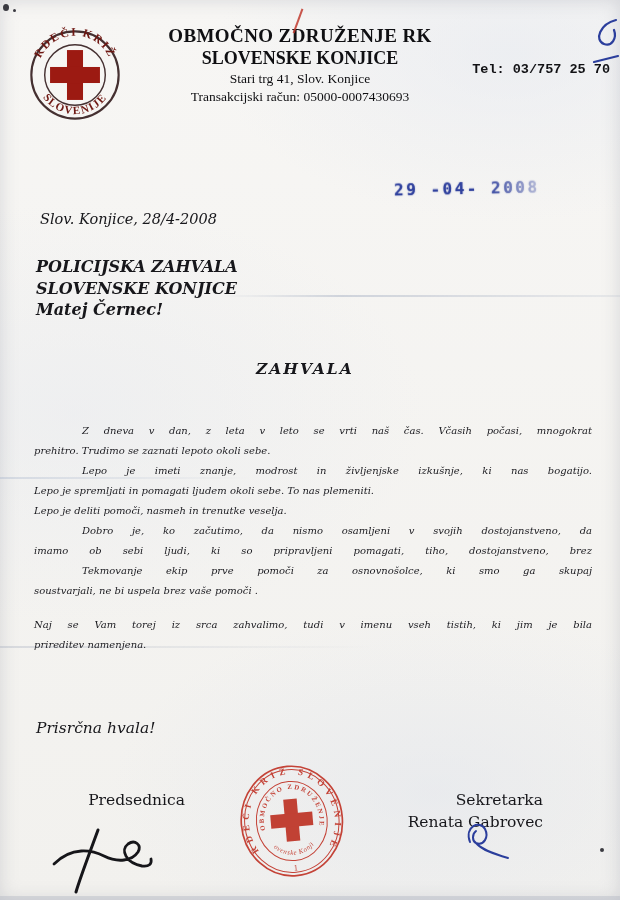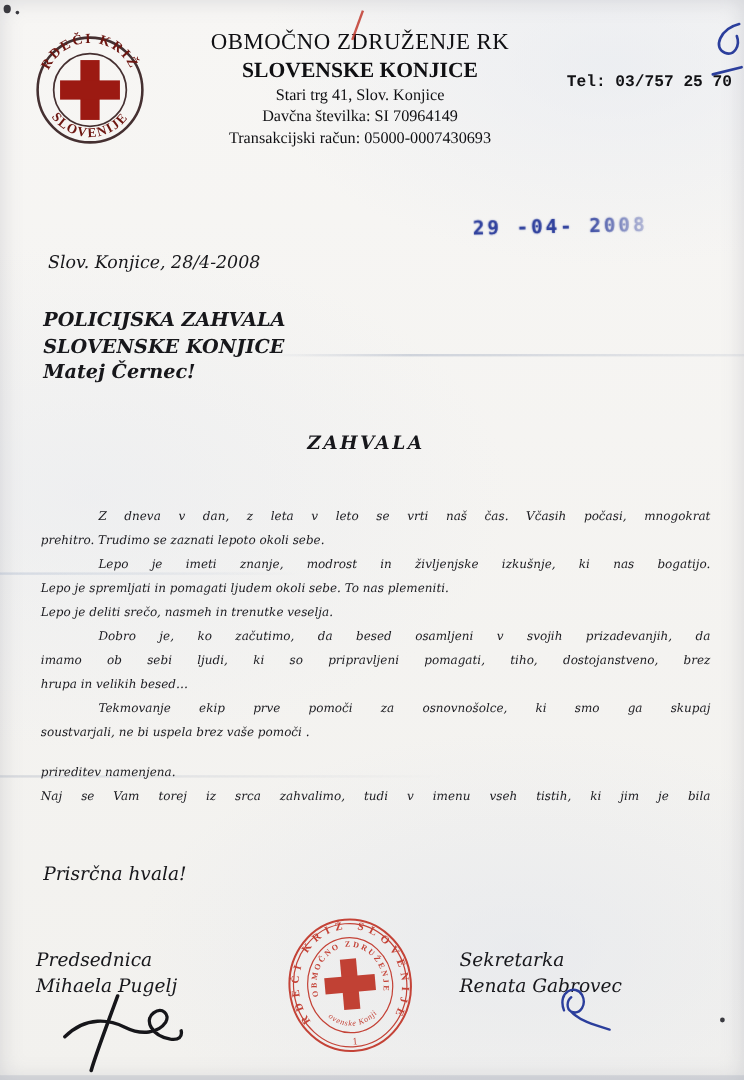--- a/index.html
+++ b/index.html
@@ -9,21 +9,21 @@
       radial-gradient(ellipse 420px 240px at 82% 6%, rgba(228,232,240,.55), transparent 70%),
       radial-gradient(ellipse 500px 300px at 12% 46%, rgba(230,233,239,.45), transparent 70%),
       radial-gradient(ellipse 460px 260px at 70% 88%, rgba(224,228,236,.5), transparent 70%),
       linear-gradient(#f7f6f4, #f2f1ee);
     box-shadow:inset 0 0 18px rgba(120,125,140,.25);
     font-family:"DejaVu Serif", serif;color:#17171b;
   }
   .abs{position:absolute;}
   
   #org-block{left:0;top:25px;width:600px;text-align:center;font-family:"Liberation Serif",serif;color:#0f0f12;}
-  .org1{font-size:19px;font-weight:normal;letter-spacing:.4px;}
+  .org1{font-size:19px;font-weight:bold;letter-spacing:.4px;}
   .org2{font-size:18px;font-weight:bold;margin-top:1px;}
   .org-sub{font-size:13.5px;margin-top:2px;}
   #contact-block{right:10px;top:61px;text-align:right;font-family:Liberation Mono, monospace;
     font-size:13.5px;font-weight:700;line-height:17.5px;color:#121215;}
   #red-tick{left:297px;top:8px;width:2px;height:26px;background:#c13a2e;transform:rotate(20deg);opacity:.85;}
   
   #date-stamp{left:394px;top:179px;font-family:"DejaVu Sans Mono",monospace;font-weight:bold;
     font-size:16px;letter-spacing:2.5px;color:#31429e;transform:rotate(-1.2deg);
     text-shadow:0 0 1.2px rgba(49,66,158,.75);filter:blur(.3px);
     -webkit-mask-image:linear-gradient(to right,#000 62%,rgba(0,0,0,.3));
@@ -31,21 +31,21 @@
   
   #dateline{left:40px;top:211px;font-style:italic;font-size:14.5px;}
   #recipient{left:36px;top:256px;font-weight:bold;font-style:italic;font-size:16px;line-height:21.5px;}
   #title{left:256px;top:359px;font-weight:bold;font-style:italic;font-size:15.5px;letter-spacing:2px;}
   #body{left:34px;top:421px;width:558px;font-style:italic;font-size:10px;line-height:20px;color:#1a1a1f;}
   .body-line{min-height:20px;}
   .body-line.just{text-align:justify;text-align-last:justify;}
   .body-line.indent{padding-left:48px;}
   .body-spacer{height:14px;}
   #closing{left:36px;top:719px;font-style:italic;font-size:15.5px;}
-  .sig-block{text-align:left;font-style:italic;font-size:15.5px;line-height:22px;}
+  .sig-block{text-align:right;font-size:15.5px;line-height:22px;}
   #sig-left{left:30px;top:789px;width:155px;}
   #sig-right{left:383px;top:789px;width:160px;}
   
   .crease{height:2px;filter:blur(.4px);}
   #crease1{left:222px;top:295px;width:398px;background:linear-gradient(to right,rgba(150,162,185,0),rgba(150,162,185,.4) 30%,rgba(150,162,185,.15));}
   #crease2{left:0;top:477px;width:250px;background:linear-gradient(to right,rgba(160,175,200,.35),rgba(160,175,200,0));}
   #crease3{left:0;top:646px;width:370px;background:linear-gradient(to right,rgba(150,160,180,.3),rgba(150,160,180,0));}
   #edge-band{left:0;bottom:0;width:620px;height:4px;background:rgba(170,176,190,.35);}
   .speck{background:#3a3a40;border-radius:50%;}
   #stamp-wrap{left:237px;top:762px;transform:rotate(-5deg);opacity:.95;}
@@ -78,21 +78,20 @@
       </text>
       <rect x="46" y="27" width="18" height="56" fill="#9c1a12"></rect>
       <rect x="27" y="46" width="56" height="18" fill="#9c1a12"></rect>
     </svg>
   </div>
 
   <div class="abs" id="org-block">
     <div class="org1">OBMOČNO ZDRUŽENJE RK</div>
     <div class="org2">SLOVENSKE KONJICE</div>
     <div class="org-sub">Stari trg 41, Slov. Konjice</div>
-    <div class="org-sub">Davčna številka: SI 70964149</div>
     <div class="org-sub">Transakcijski račun: 05000-0007430693</div>
   </div>
   <div class="abs" id="red-tick"></div>
 
   <div class="abs" id="contact-block">
     <div>Tel: 03/757 25 70</div>
   </div>
 
   <div class="abs" id="penmark">
     <svg width="30" height="52" viewBox="0 0 30 52">
@@ -114,36 +113,34 @@
   <div class="abs crease" id="crease2"></div>
   <div class="abs crease" id="crease3"></div>
   <div class="abs" id="edge-band"></div>
 
   <div class="abs" id="title">ZAHVALA</div>
   <div class="abs" id="body">
       <div class="body-line indent just">Z dneva v dan, z leta v leto se vrti naš čas. Včasih počasi, mnogokrat</div>
       <div class="body-line">prehitro. Trudimo se zaznati lepoto okoli sebe.</div>
       <div class="body-line indent just">Lepo je imeti znanje, modrost in življenjske izkušnje, ki nas bogatijo.</div>
       <div class="body-line">Lepo je spremljati in pomagati ljudem okoli sebe. To nas plemeniti.</div>
-      <div class="body-line">Lepo je deliti srečo, nasmeh in trenutke veselja.</div>
-      <div class="body-line indent just">Dobro je, ko začutimo, da besed osamljeni v svojih prizadevanjih, da</div>
+      <div class="body-line">Lepo je deliti pomoči, nasmeh in trenutke veselja.</div>
+      <div class="body-line indent just">Dobro je, ko začutimo, da nismo osamljeni v svojih dostojanstveno, da</div>
       <div class="body-line just">imamo ob sebi ljudi, ki so pripravljeni pomagati, tiho, dostojanstveno, brez</div>
-      <div class="body-line">hrupa in velikih besed…</div>
       <div class="body-line indent just">Tekmovanje ekip prve pomoči za osnovnošolce, ki smo ga skupaj</div>
       <div class="body-line">soustvarjali, ne bi uspela brez  vaše pomoči .</div>
       <div class="body-spacer"></div>
+      <div class="body-line just">Naj se Vam torej iz srca zahvalimo, tudi v imenu vseh tistih, ki jim je bila</div>
       <div class="body-line">prireditev namenjena.</div>
-      <div class="body-line just">Naj se Vam torej iz srca zahvalimo, tudi v imenu vseh tistih, ki jim je bila</div>
     </div>
 
   <div class="abs" id="closing">Prisrčna hvala!</div>
 
   <div class="abs sig-block" id="sig-left">
     <div>Predsednica</div>
-    <div>Mihaela Pugelj</div>
   </div>
   <div class="abs sig-block" id="sig-right">
     <div>Sekretarka</div>
     <div>Renata Gabrovec</div>
   </div>
 
   <div class="abs" id="blacksig">
     <svg width="118" height="70" viewBox="0 0 118 70">
       <path d="M 52 4 C 44 26 34 52 30 66" fill="none" stroke="#16161a" stroke-width="3" stroke-linecap="round"></path>
       <path d="M 8 38 C 26 20 46 24 58 30 C 72 37 86 35 92 26 C 96 19 89 13 82 18 C 74 24 80 37 96 40 C 103 41 106 38 105 33" fill="none" stroke="#16161a" stroke-width="2.8" stroke-linecap="round"></path>

